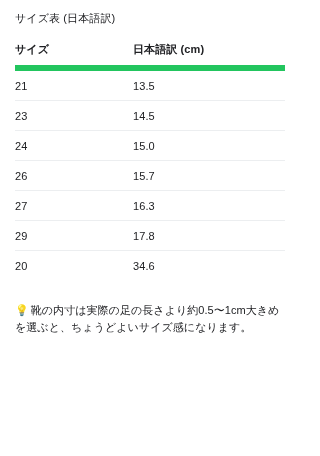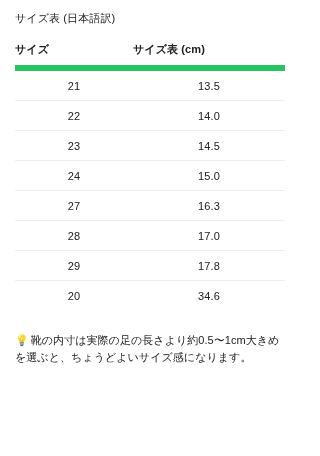--- a/index.html
+++ b/index.html
@@ -39,21 +39,21 @@
     text-align: left;
     font-size: 11px;
     font-weight: 700;
     line-height: 14px;
     color: #202124;
     padding: 0 0 9px 0;
     border-bottom: 6px solid #22c55e;
     letter-spacing: 0.1px;
   }
   .size-table td {
-    text-align: center;
+    text-align: left;
     font-size: 11px;
     font-weight: 400;
     line-height: 14px;
     color: #202124;
     padding: 8px 0 7px 0;
     border-bottom: 1px solid #eceef0;
     letter-spacing: 0.1px;
   }
   .size-table tbody tr:last-child td {
     border-bottom: none;
@@ -83,47 +83,43 @@
   <div class="doc-title">サイズ表 (日本語訳)</div>
 
   <table class="size-table">
     <colgroup>
       <col class="col-size">
       <col class="col-length">
     </colgroup>
     <thead>
       <tr>
         <th>サイズ</th>
-        <th>サイズ表 (cm)</th>
+        <th>日本語訳 (cm)</th>
       </tr>
     </thead>
     <tbody>
       <tr>
         <td>21</td>
         <td>13.5</td>
-      </tr>
-      <tr>
-        <td>22</td>
-        <td>14.0</td>
       </tr>
       <tr>
         <td>23</td>
         <td>14.5</td>
       </tr>
       <tr>
         <td>24</td>
         <td>15.0</td>
       </tr>
       <tr>
+        <td>26</td>
+        <td>15.7</td>
+      </tr>
+      <tr>
         <td>27</td>
         <td>16.3</td>
-      </tr>
-      <tr>
-        <td>28</td>
-        <td>17.0</td>
       </tr>
       <tr>
         <td>29</td>
         <td>17.8</td>
       </tr>
       <tr>
         <td>20</td>
         <td>34.6</td>
       </tr>
     </tbody>

